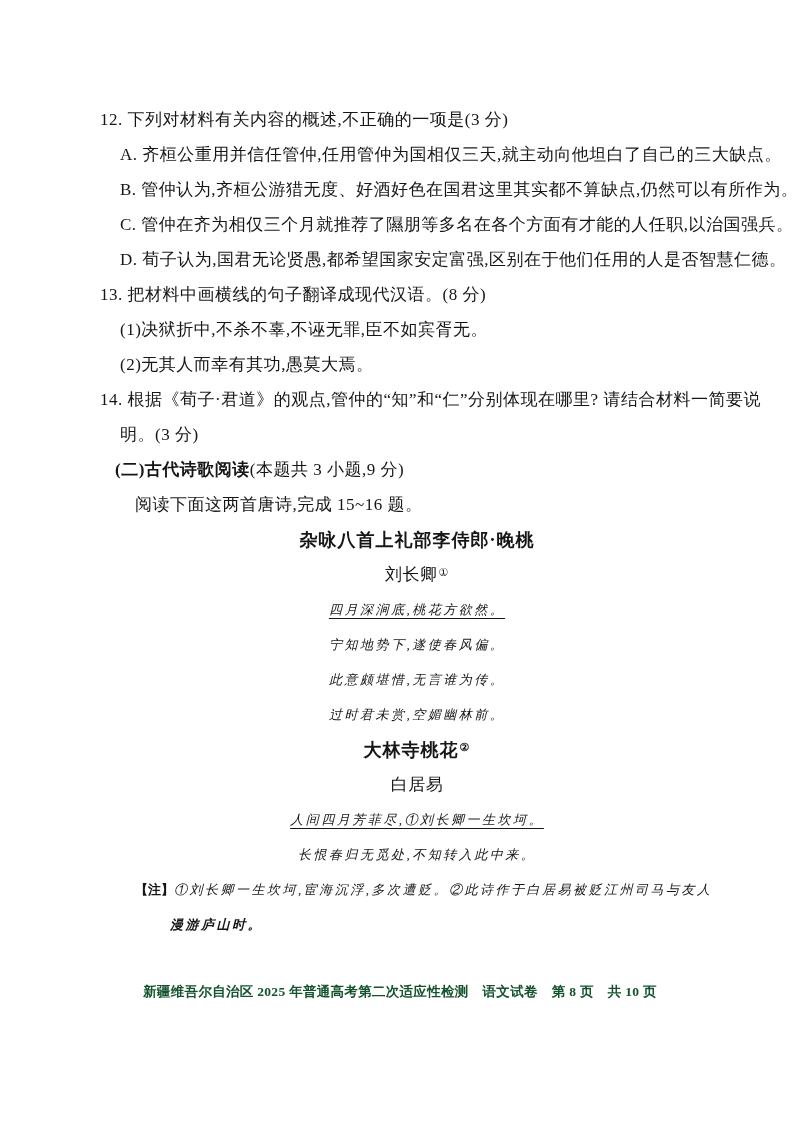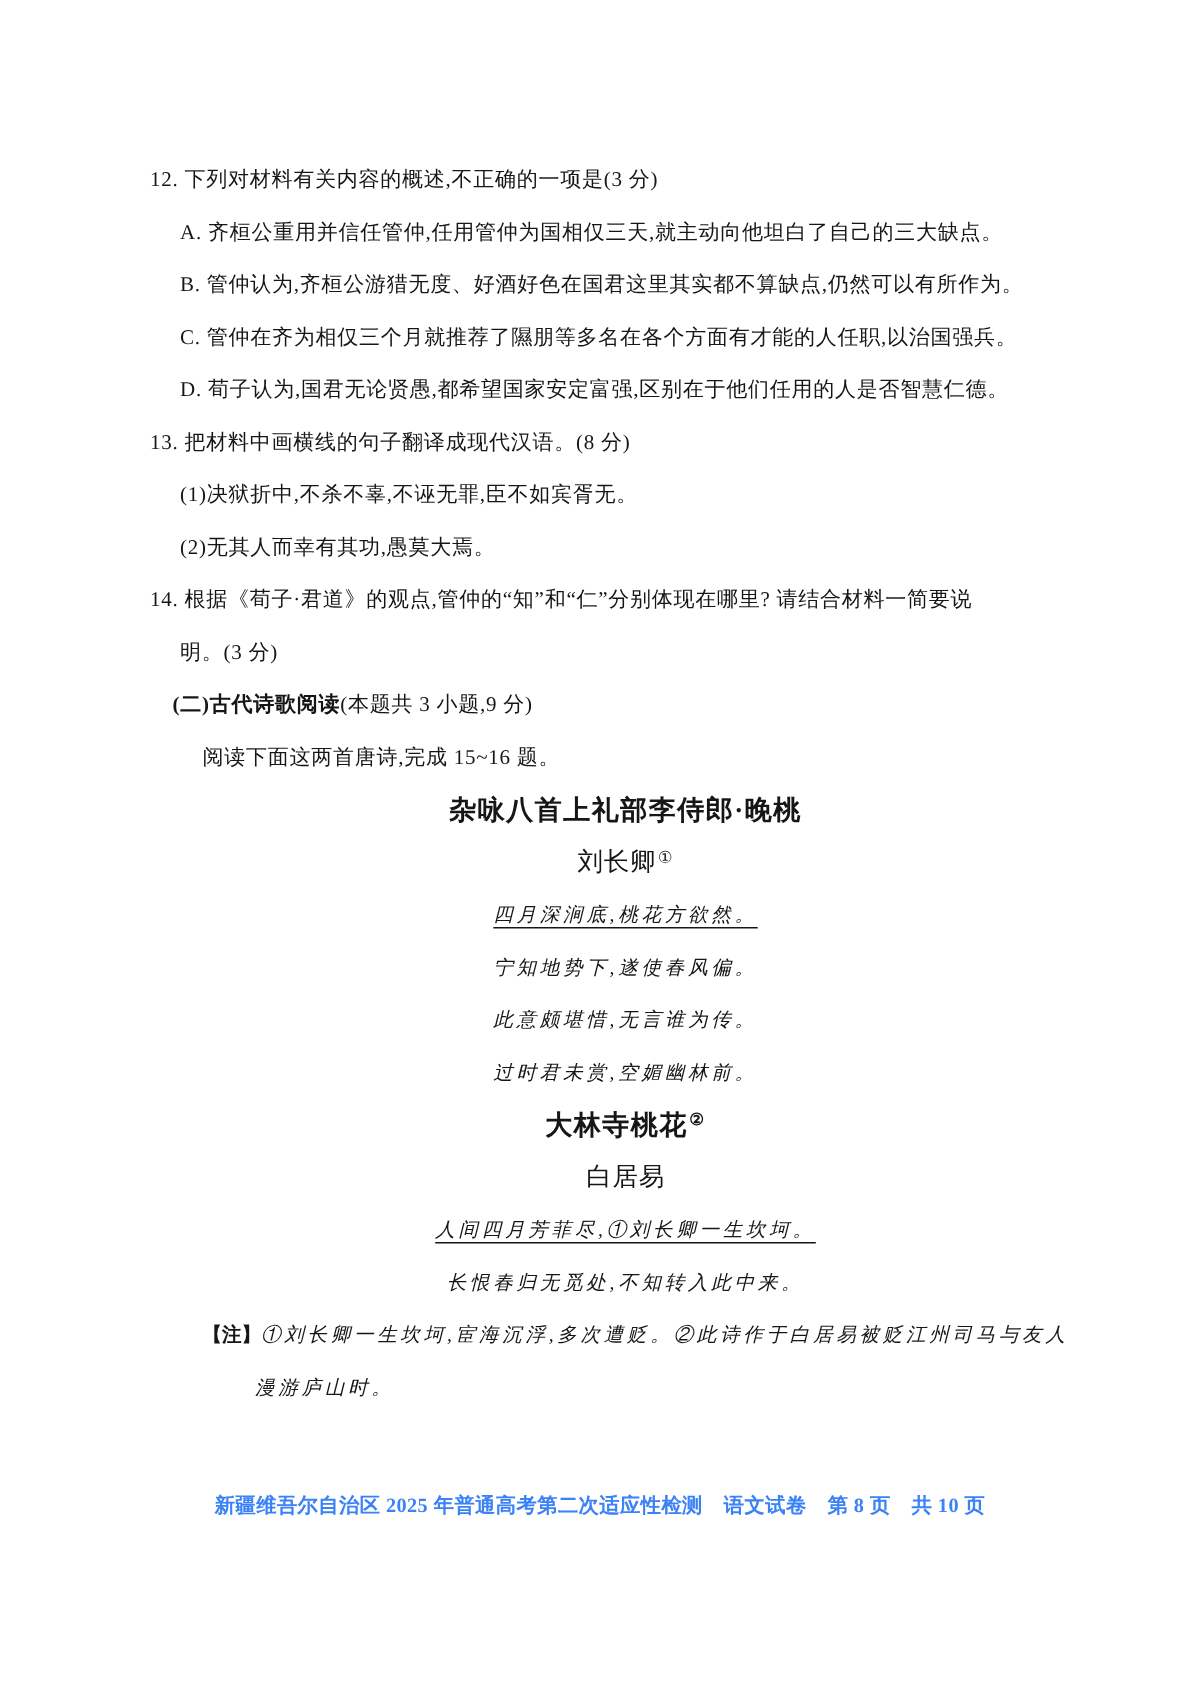--- a/index.html
+++ b/index.html
@@ -19,27 +19,27 @@
     position: absolute;
     left: 100px;
     top: 102px;
     width: 634px;
   }
   .line {
     height: 35px;
     display: flex;
     align-items: center;
     white-space: nowrap;
-    font-size: 14px;
+    font-size: 17px;
     letter-spacing: 0.5px;
   }
   .indent-1 { padding-left: 20px; }   
   .indent-sec { padding-left: 15px; text-align: center; } 
   .indent-2 { padding-left: 35px; }   
-  .indent-3 { padding-left: 70px; }   
+  .indent-3 { padding-left: 70px; font-weight: bold; }   
   .center { justify-content: center; padding-left: 0; }
   .bold { font-weight: bold; }
   .poem-title {
     font-weight: 700;
     font-size: 18px;
     letter-spacing: 1px;
   }
   .poem-title sup, .author sup {
     font-size: 11px;
     line-height: 1;
@@ -68,22 +68,21 @@
     top: 983px;
     left: 0;
     width: 800px;
     display: flex;
     justify-content: center;
     align-items: center;
     gap: 14px;
     font-weight: bold;
     font-size: 13.5px;
     letter-spacing: 0.3px;
-    color: #3b82f6;
-    margin-top: 12px;
+    color: #14532d;
   }
 </style>
 </head>
 <body>
 
 <div class="content">
 
   <div class="line">12. 下列对材料有关内容的概述,不正确的一项是(3 分)</div>
   <div class="line indent-1">A. 齐桓公重用并信任管仲,任用管仲为国相仅三天,就主动向他坦白了自己的三大缺点。</div>
   <div class="line indent-1">B. 管仲认为,齐桓公游猎无度、好酒好色在国君这里其实都不算缺点,仍然可以有所作为。</div>

